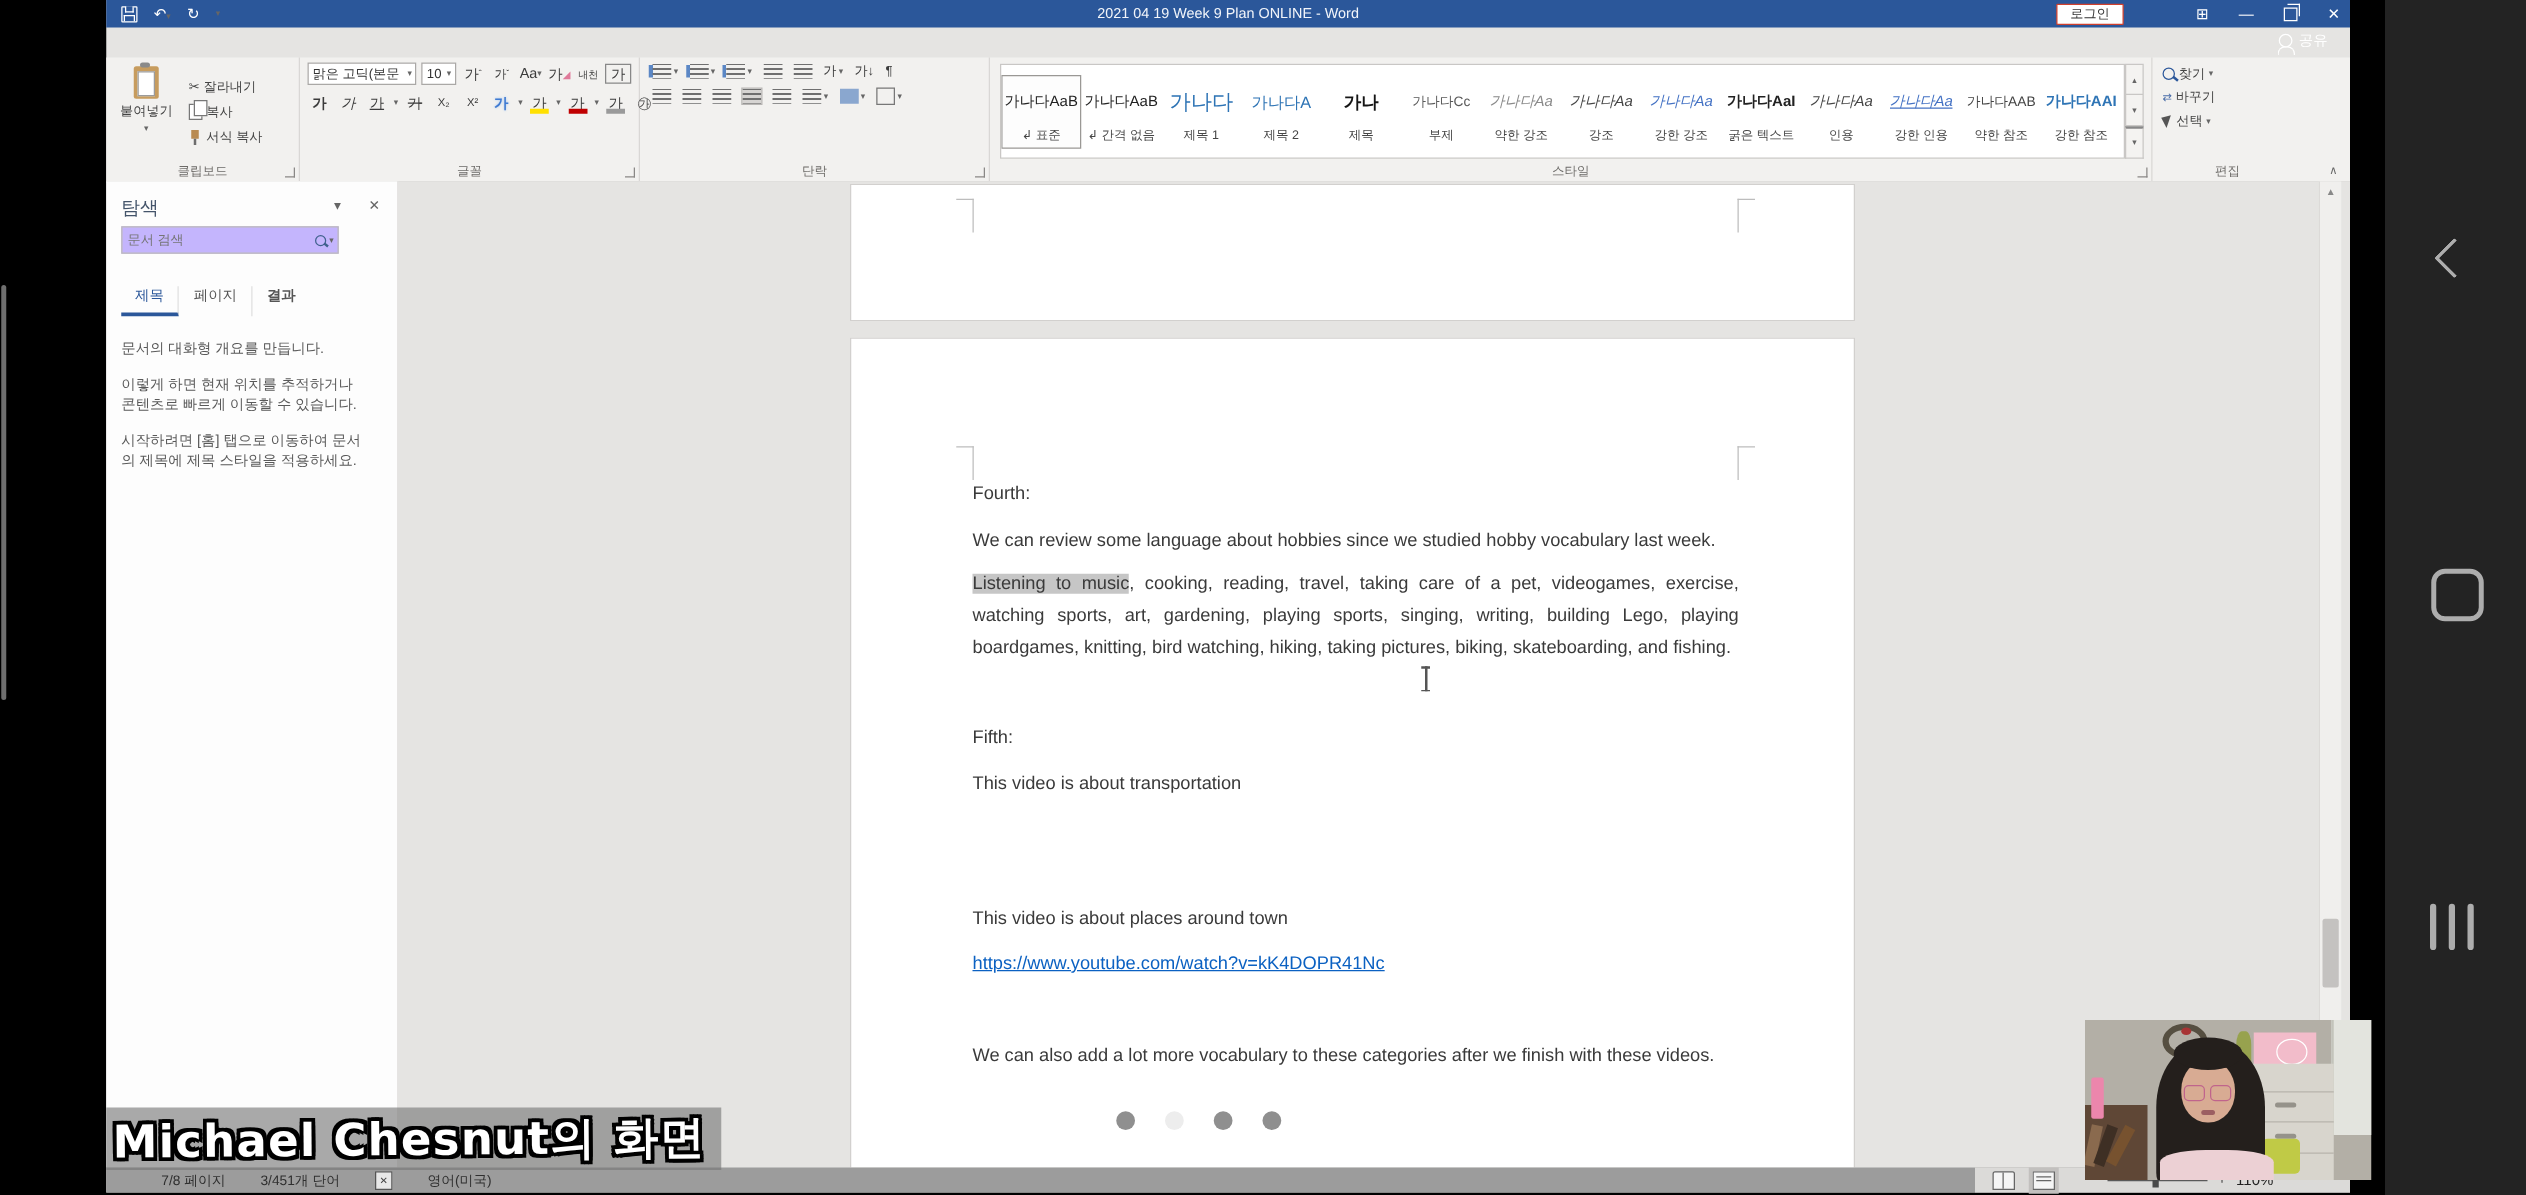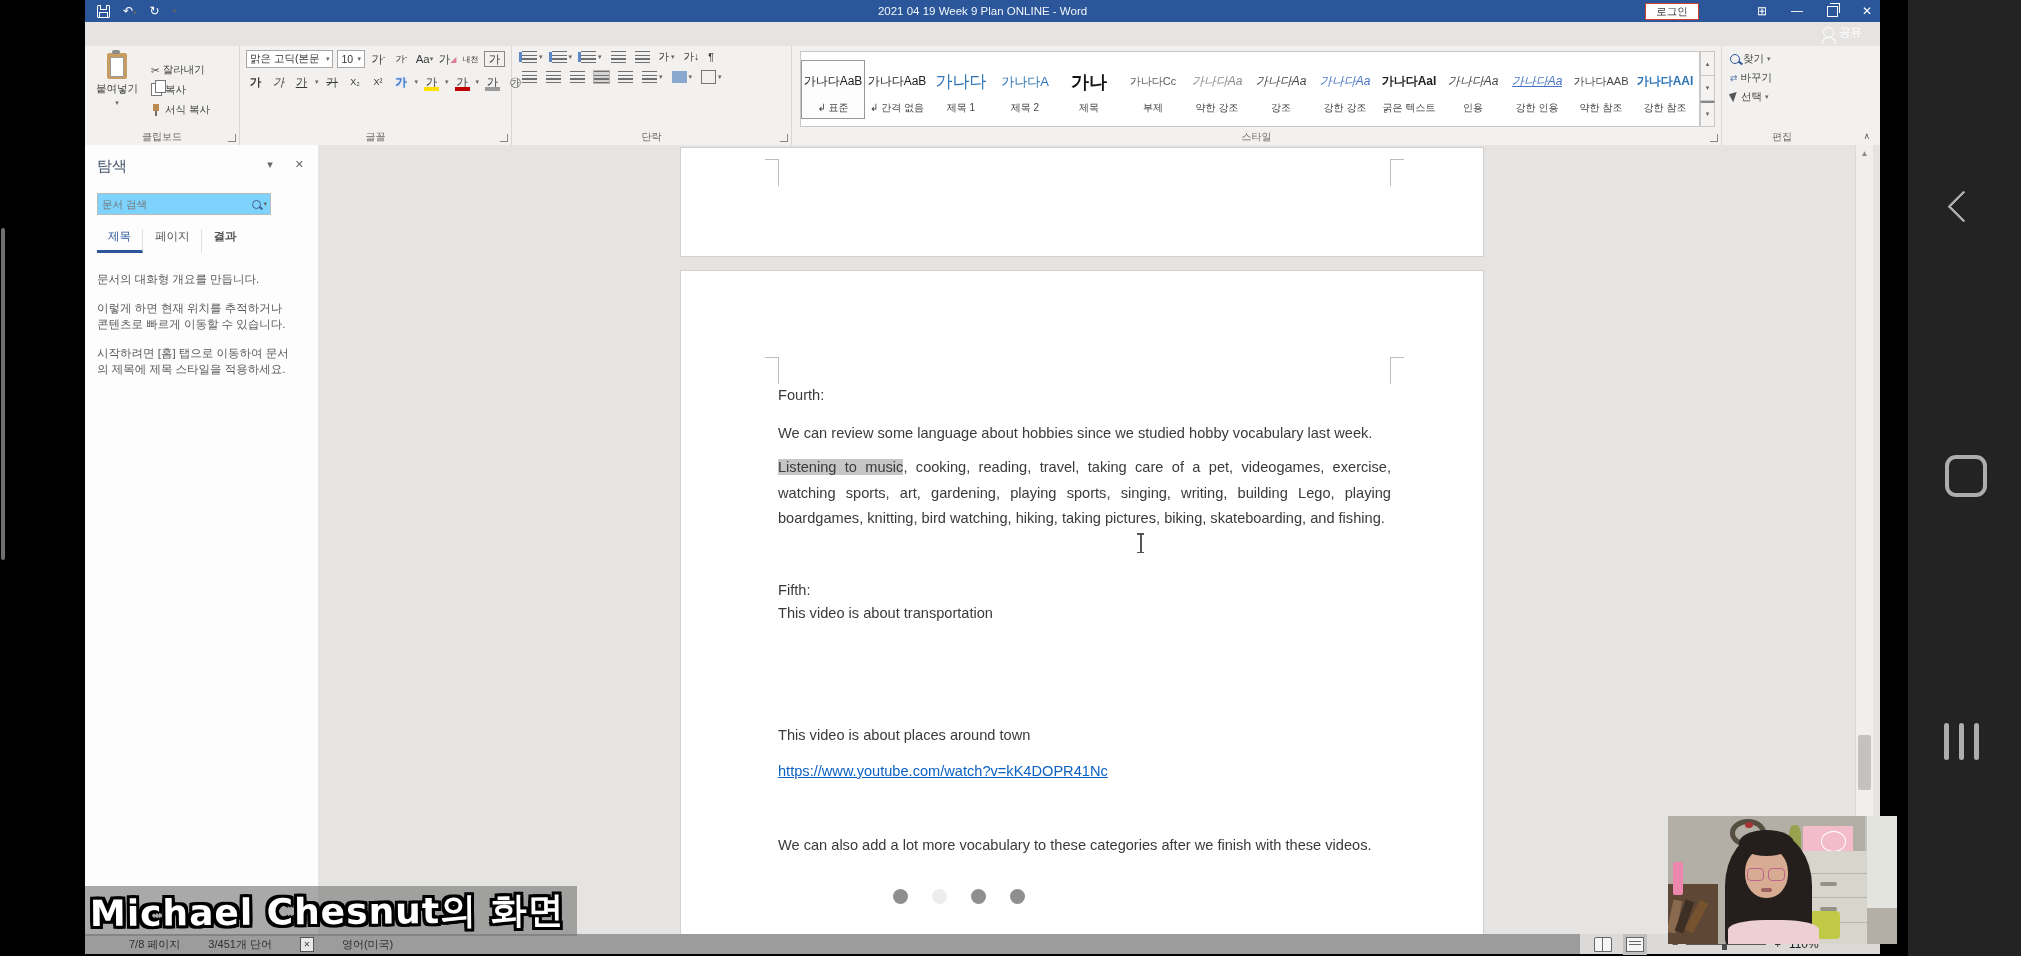--- a/index.html
+++ b/index.html
@@ -76,41 +76,41 @@
   .kglyph{font-size:10.5px;color:#3b3b3b;}
 
   
   .g-styles{width:930px;display:flex;}
   .gallery{flex:1;background:#fff;border:1px solid #c9c7c5;margin:1px 0 2px 2px;display:flex;overflow:hidden;align-items:center;}
   .style-item{width:64px;display:flex;flex-direction:column;align-items:center;justify-content:flex-end;padding:4px 1px 3px 1px;box-sizing:border-box;}
   .style-item.selected{border:1px solid #9a9895;background:#fdfdfd;}
   .sprev{height:34px;display:flex;align-items:center;font-size:12px;color:#222;white-space:nowrap;overflow:hidden;max-width:62px;}
   .slab{font-size:10px;color:#454545;margin-top:2px;white-space:nowrap;}
   .sv-h1{color:#2e74b5;font-size:17px;} .sv-h2{color:#2e74b5;font-size:13px;}
-  .sv-title{font-size:18px;font-weight:bold;color:#151515;} .sv-sub{color:#5a5a5a;font-size:11px;}
+  .sv-title{font-size:14px;font-weight:bold;color:#151515;} .sv-sub{color:#5a5a5a;font-size:11px;}
   .sv-subem{font-style:italic;color:#8a8a8a;} .sv-em{font-style:italic;color:#454545;}
   .sv-intem{font-style:italic;color:#4472c4;} .sv-strong{font-weight:bold;}
   .sv-quote{font-style:italic;color:#454545;} .sv-intquote{font-style:italic;color:#4472c4;text-decoration:underline;}
   .sv-subref{color:#454545;font-size:11px;} .sv-intref{font-weight:bold;color:#2e74b5;}
   .gal-rail{width:15px;display:flex;flex-direction:column;margin:1px 0 2px 0;}
   .gal-rail span{flex:1;background:#f4f3f1;border:1px solid #c9c7c5;border-top:none;display:flex;align-items:center;justify-content:center;font-size:7px;color:#666;}
   .gal-rail span:first-child{border-top:1px solid #c9c7c5;}
 
   
   .g-edit{width:120px;display:flex;flex-direction:column;gap:3px;padding-top:5px;}
   .mag{width:8px;height:8px;border:1.6px solid #2b579a;border-radius:50%;position:relative;}
   .mag:after{content:"";position:absolute;left:7px;top:7px;width:5px;height:1.8px;background:#2b579a;transform:rotate(40deg);}
   .selcur{width:0;height:0;border-top:9px solid #555;border-right:6px solid transparent;border-left:2px solid transparent;transform:rotate(-15deg);}
   .collapse{position:absolute;right:10px;bottom:4px;font-size:9px;color:#666;}
 
   
   .navpane{position:absolute;left:0;top:145px;width:233px;bottom:20px;background:#fdfdfd;border-right:1px solid #cfcdcb;}
   .nav-title{position:absolute;left:12px;top:12px;font-size:15px;color:#44546a;}
   .nav-ctls{position:absolute;right:14px;top:13px;display:flex;gap:22px;color:#666;font-size:11px;}
-  .nav-search{position:absolute;left:12px;top:48px;width:172px;height:20px;border:1px solid #bdbbb9;background:#7dd3fc;display:flex;align-items:center;}
+  .nav-search{position:absolute;left:12px;top:36px;width:172px;height:20px;border:1px solid #bdbbb9;background:#c4b5fd;display:flex;align-items:center;}
   .nav-search input{border:none;outline:none;flex:1;font-size:10.5px;color:#555;padding:0 4px;font-family:"Liberation Sans",sans-serif;background:transparent;}
   .nmag{width:7px;height:7px;border:1.5px solid #40618e;border-radius:50%;position:relative;margin-right:2px;}
   .nmag:after{content:"";position:absolute;left:6px;top:6px;width:4px;height:1.6px;background:#40618e;transform:rotate(40deg);}
   .nav-tabs{position:absolute;left:12px;top:84px;display:flex;gap:1px;font-size:11.5px;color:#555;}
   .ntab{padding:0 11px 6px 11px;border-right:1px solid #e0e0e0;}
   .ntab:last-child{border-right:none;font-weight:bold;}
   .ntab.active{color:#2b579a;border-bottom:3px solid #2b579a;}
   .nav-body{position:absolute;left:12px;top:126px;width:196px;font-size:11.5px;color:#595959;line-height:16px;}
   .nav-body p{margin:0 0 13px 0;}
 
@@ -475,21 +475,21 @@
         <span class="cmark r" style="left:709px;top:11px"></span>
       </div>
       <div class="page pg2">
         <span class="cmark l" style="left:84px;top:86px"></span>
         <span class="cmark r" style="left:709px;top:86px"></span>
 
         <p class="doc-text" style="top:112px">Fourth:</p>
         <p class="doc-text" style="top:150px">We can review some language about hobbies since we studied hobby vocabulary last week.</p>
         <p class="doc-text just" style="top:184px"><span class="hl">Listening to music</span><span>, cooking, reading, travel, taking care of a pet, videogames, exercise, watching sports, art, gardening, playing sports, singing, writing, building Lego, playing boardgames, knitting, bird watching, hiking, taking pictures, biking, skateboarding, and fishing.</span></p>
         <p class="doc-text" style="top:307px">Fifth:</p>
-        <p class="doc-text" style="top:330px">This video is about transportation</p>
+        <p class="doc-text" style="top:344px">This video is about transportation</p>
         <p class="doc-text" style="top:452px">This video is about places around town</p>
         <p class="doc-text" style="top:488px"><span class="dlink">https://www.youtube.com/watch?v=kK4DOPR41Nc</span></p>
         <p class="doc-text" style="top:562px">We can also add a lot more vocabulary to these categories after we finish with these videos.</p>
 
         <span class="ibeam">
             <i></i>
           </span>
         <div class="dots" id="doc-dots">
             <span class="dot" style="background: rgb(143, 143, 143);"></span>
             <span class="dot" style="background: rgb(237, 237, 237);"></span>

